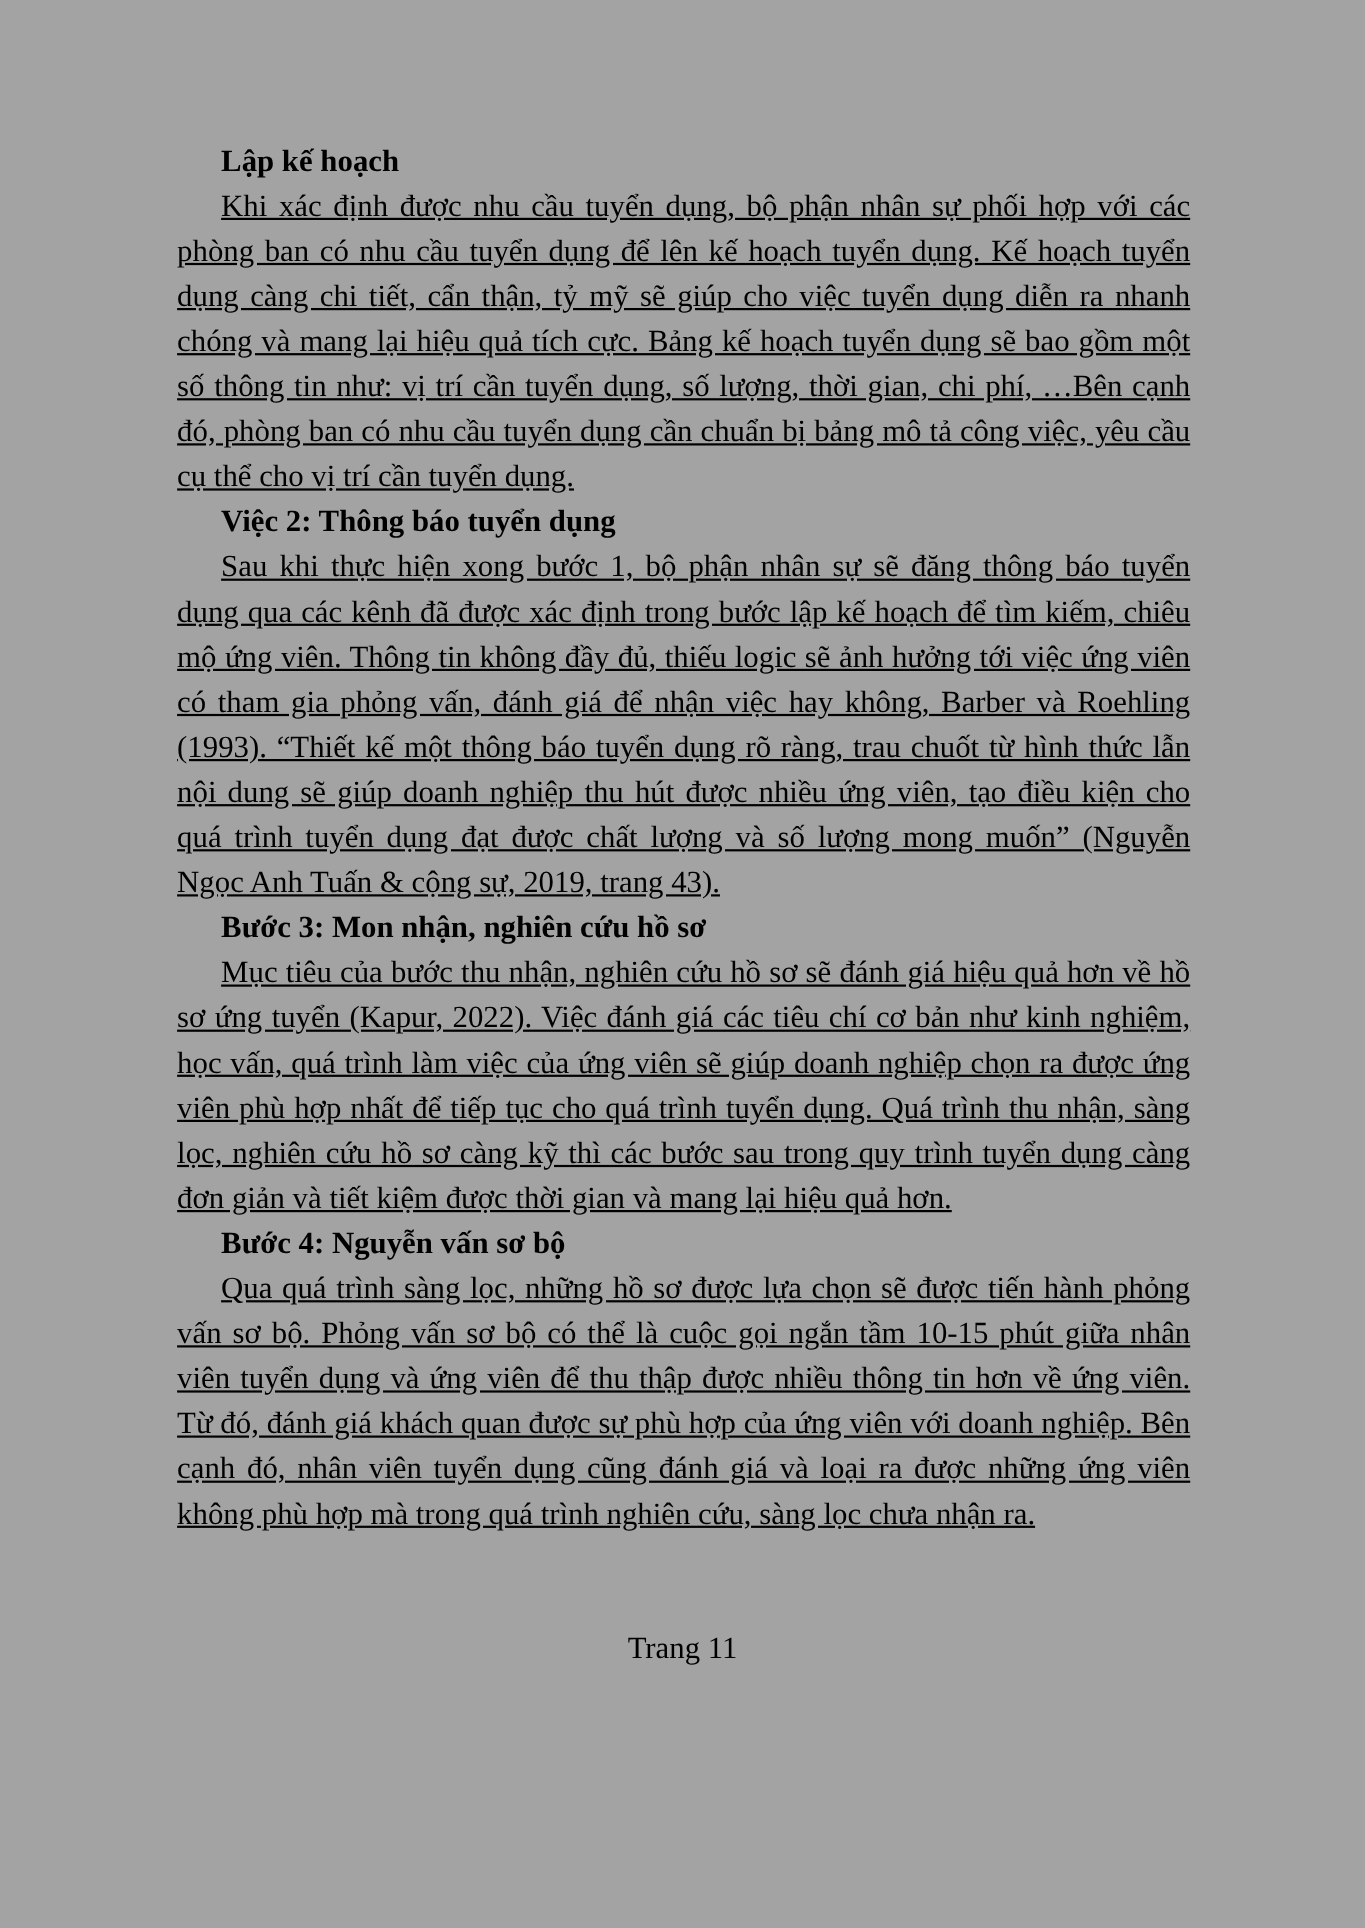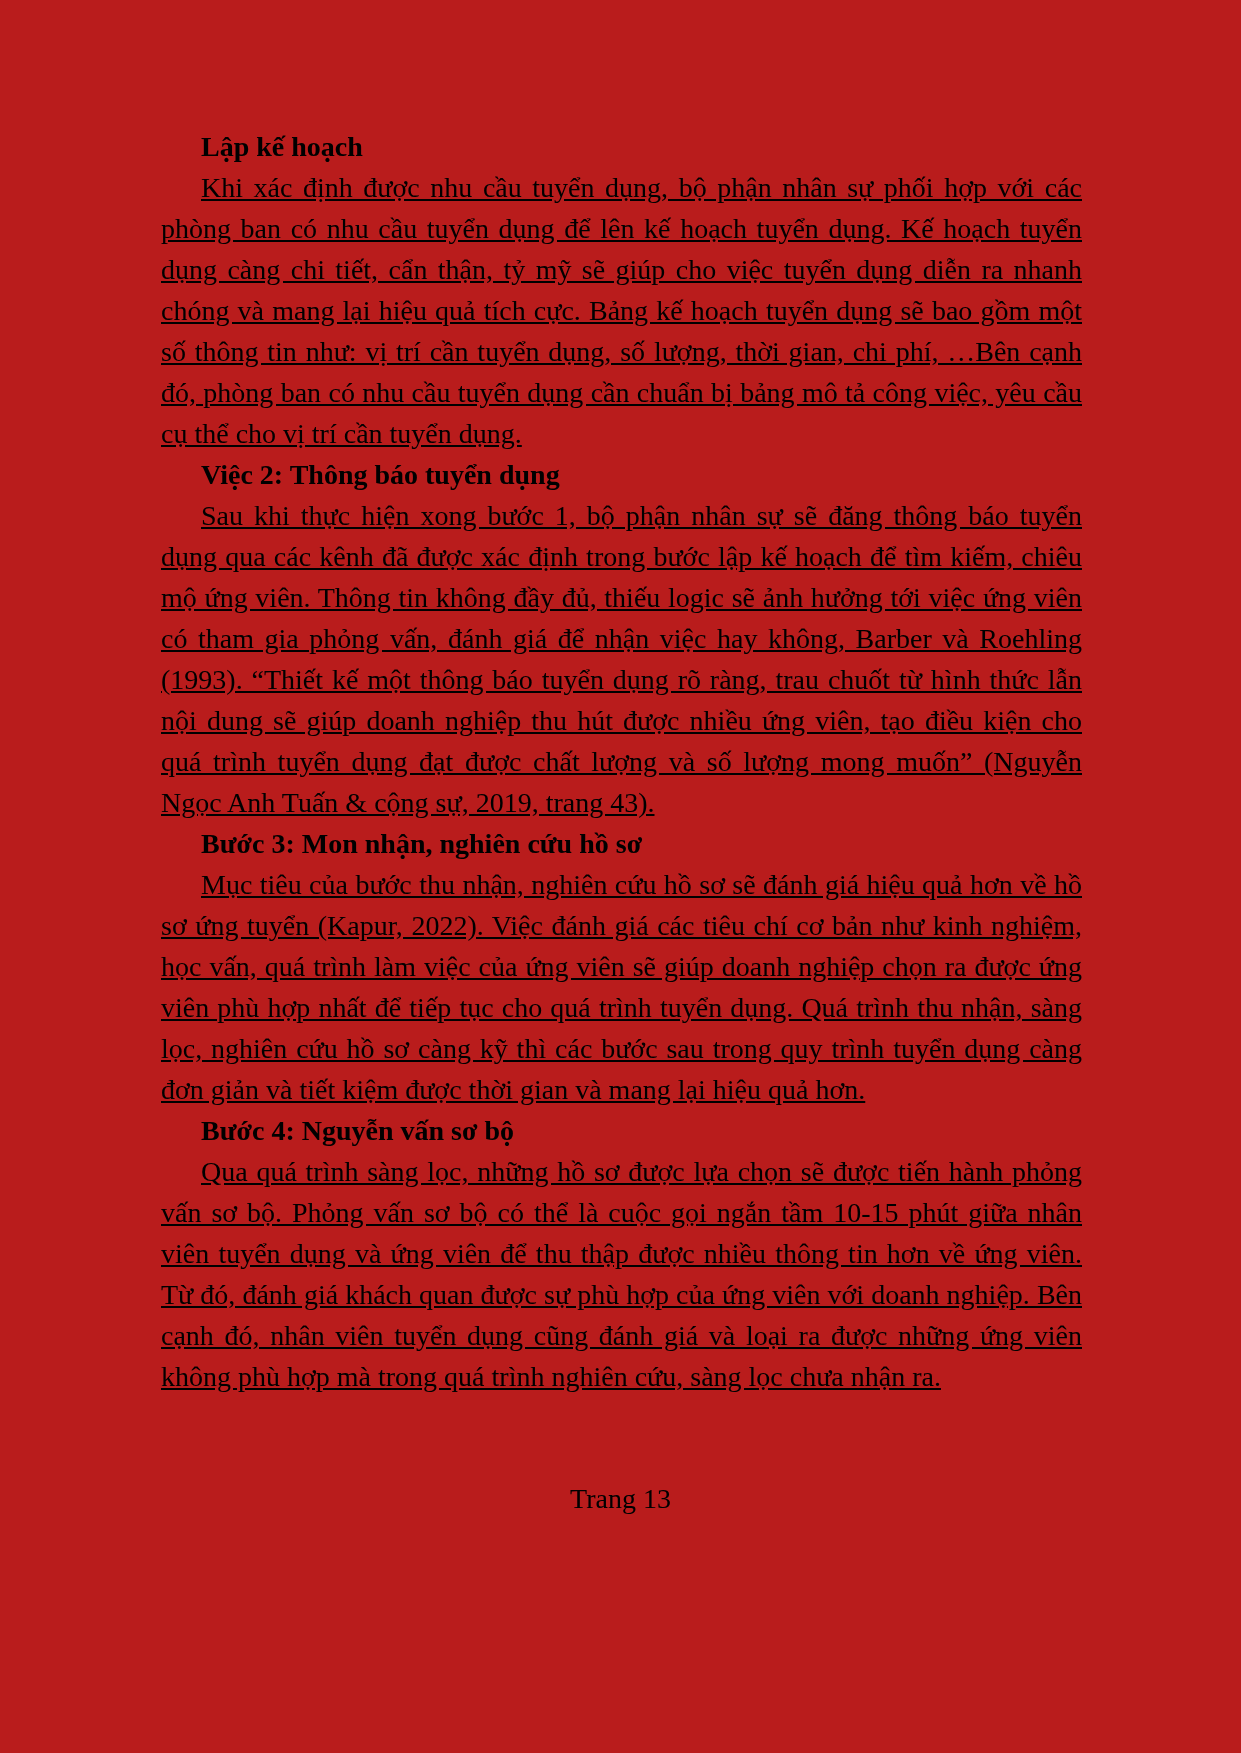--- a/index.html
+++ b/index.html
@@ -4,21 +4,21 @@
 <style>
   html, body {
     margin: 0;
     padding: 0;
     background: #ffffff;
   }
   .page {
     position: relative;
     width: 1241px;
     height: 1753px;
-    background: #b91c1c;
+    background: #a3a3a3;
     font-family: "Liberation Serif", serif;
     color: #000000;
     overflow: hidden;
   }
   .content {
     position: absolute;
     left: 161px;
     top: 126px;
     width: 921px;
   }
@@ -53,14 +53,14 @@
   <div class="content">
       <p class="block heading">Lập kế hoạch</p>
       <p class="block paragraph">Khi xác định được nhu cầu tuyển dụng, bộ phận nhân sự phối hợp với các phòng ban có nhu cầu tuyển dụng để lên kế hoạch tuyển dụng. Kế hoạch tuyển dụng càng chi tiết, cẩn thận, tỷ mỹ sẽ giúp cho việc tuyển dụng diễn ra nhanh chóng và mang lại hiệu quả tích cực. Bảng kế hoạch tuyển dụng sẽ bao gồm một số thông tin như: vị trí cần tuyển dụng, số lượng, thời gian, chi phí, …Bên cạnh đó, phòng ban có nhu cầu tuyển dụng cần chuẩn bị bảng mô tả công việc, yêu cầu cụ thể cho vị trí cần tuyển dụng.</p>
       <p class="block heading">Việc 2: Thông báo tuyển dụng</p>
       <p class="block paragraph">Sau khi thực hiện xong bước 1, bộ phận nhân sự sẽ đăng thông báo tuyển dụng qua các kênh đã được xác định trong bước lập kế hoạch để tìm kiếm, chiêu mộ ứng viên. Thông tin không đầy đủ, thiếu logic sẽ ảnh hưởng tới việc ứng viên có tham gia phỏng vấn, đánh giá để nhận việc hay không, Barber và Roehling (1993). “Thiết kế một thông báo tuyển dụng rõ ràng, trau chuốt từ hình thức lẫn nội dung sẽ giúp doanh nghiệp thu hút được nhiều ứng viên, tạo điều kiện cho quá trình tuyển dụng đạt được chất lượng và số lượng mong muốn” (Nguyễn Ngọc Anh Tuấn &amp; cộng sự, 2019, trang 43).</p>
       <p class="block heading">Bước 3: Mon nhận, nghiên cứu hồ sơ</p>
       <p class="block paragraph">Mục tiêu của bước thu nhận, nghiên cứu hồ sơ sẽ đánh giá hiệu quả hơn về hồ sơ ứng tuyển (Kapur, 2022). Việc đánh giá các tiêu chí cơ bản như kinh nghiệm, học vấn, quá trình làm việc của ứng viên sẽ giúp doanh nghiệp chọn ra được ứng viên phù hợp nhất để tiếp tục cho quá trình tuyển dụng. Quá trình thu nhận, sàng lọc, nghiên cứu hồ sơ càng kỹ thì các bước sau trong quy trình tuyển dụng càng đơn giản và tiết kiệm được thời gian và mang lại hiệu quả hơn.</p>
       <p class="block heading">Bước 4: Nguyễn vấn sơ bộ</p>
       <p class="block paragraph">Qua quá trình sàng lọc, những hồ sơ được lựa chọn sẽ được tiến hành phỏng vấn sơ bộ. Phỏng vấn sơ bộ có thể là cuộc gọi ngắn tầm 10-15 phút giữa nhân viên tuyển dụng và ứng viên để thu thập được nhiều thông tin hơn về ứng viên. Từ đó, đánh giá khách quan được sự phù hợp của ứng viên với doanh nghiệp. Bên cạnh đó, nhân viên tuyển dụng cũng đánh giá và loại ra được những ứng viên không phù hợp mà trong quá trình nghiên cứu, sàng lọc chưa nhận ra.</p>
     </div>
-  <div class="footer">Trang 13</div>
+  <div class="footer">Trang 11</div>
 </div>
 
 </body></html>

